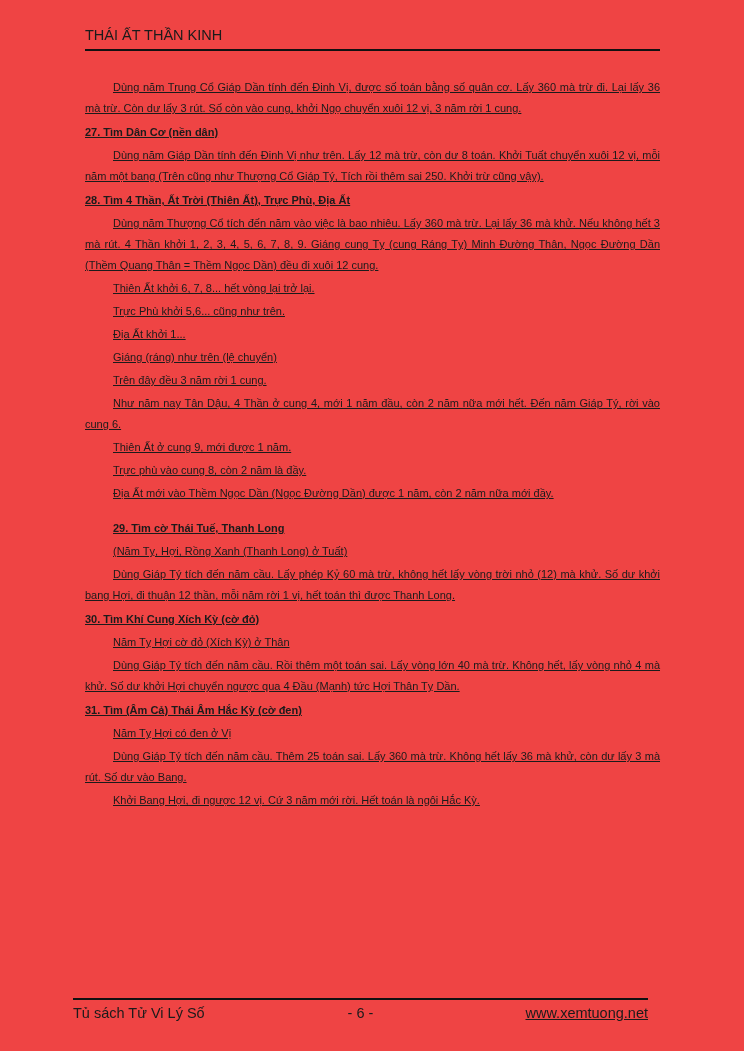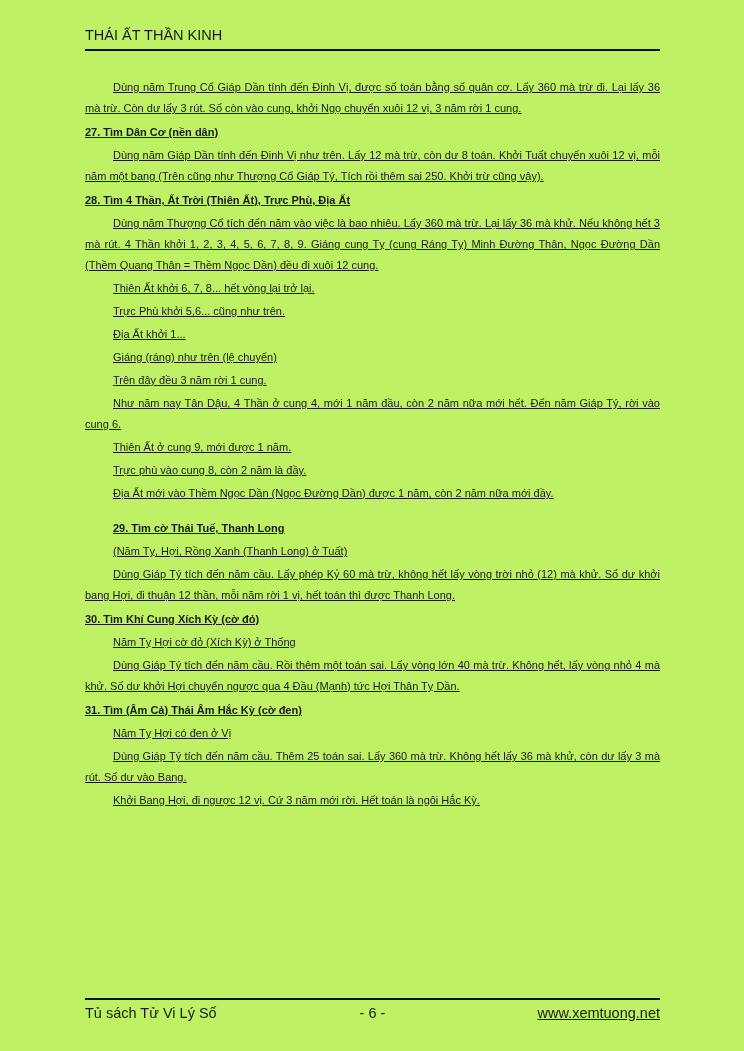--- a/index.html
+++ b/index.html
@@ -4,21 +4,21 @@
 <style>
   html, body {
     margin: 0;
     padding: 0;
     background: #ffffff;
   }
   .page {
     position: relative;
     width: 744px;
     height: 1051px;
-    background: #bef264;
+    background: #ef4444;
     color: #1b1b1b;
     font-family: "Liberation Sans", sans-serif;
     overflow: hidden;
   }
   .header {
     position: absolute;
     left: 85px;
     width: 575px;
     top: 27px;
     display: flex;
@@ -49,21 +49,21 @@
     margin: 3px 0 2px 0;
   }
   .content p.heading-indented {
     font-weight: bold;
     text-indent: 28px;
     text-align: left;
     margin: 14px 0 2px 0;
   }
   .footer {
     position: absolute;
-    left: 85px;
+    left: 73px;
     width: 575px;
     top: 998px;
     border-top: 2.5px solid #111111;
     padding-top: 5px;
     display: flex;
     align-items: baseline;
     font-size: 14.5px;
   }
   .footer .f-left  { flex: 1; text-align: left; }
   .footer .f-mid   { flex: 0 0 auto; text-align: center; }
@@ -96,21 +96,21 @@
       <p class="para">Giáng (ráng) như trên (lệ chuyển)</p>
       <p class="para">Trên đây đều 3 năm rời 1 cung.</p>
       <p class="para">Như năm nay Tân Dậu, 4 Thần ở cung 4, mới 1 năm đầu, còn 2 năm nữa mới hết. Đến năm Giáp Tý, rời vào cung 6.</p>
       <p class="para">Thiên Ất ở cung 9, mới được 1 năm.</p>
       <p class="para">Trực phù vào cung 8, còn 2 năm là đầy.</p>
       <p class="para">Địa Ất mới vào Thềm Ngọc Dần (Ngọc Đường Dần) được 1 năm, còn 2 năm nữa mới đầy.</p>
       <p class="heading-indented">29. Tìm cờ Thái Tuế, Thanh Long</p>
       <p class="para">(Năm Tỵ, Hợi, Rồng Xanh (Thanh Long) ở Tuất)</p>
       <p class="para">Dùng Giáp Tý tích đến năm cầu. Lấy phép Kỷ 60 mà trừ, không hết lấy vòng trời nhỏ (12) mà khử. Số dư khởi bang Hợi, đi thuận 12 thần, mỗi năm rời 1 vị, hết toán thì được Thanh Long.</p>
       <p class="heading">30. Tìm Khí Cung Xích Kỳ (cờ đỏ)</p>
-      <p class="para">Năm Tỵ Hợi cờ đỏ (Xích Kỳ) ở Thống</p>
+      <p class="para">Năm Tỵ Hợi cờ đỏ (Xích Kỳ) ở Thân</p>
       <p class="para">Dùng Giáp Tý tích đến năm cầu. Rồi thêm một toán sai. Lấy vòng lớn 40 mà trừ. Không hết, lấy vòng nhỏ 4 mà khử. Số dư khởi Hợi chuyển ngược qua 4 Đầu (Mạnh) tức Hợi Thân Tỵ Dần.</p>
       <p class="heading">31. Tìm (Âm Cả) Thái Âm Hắc Kỳ (cờ đen)</p>
       <p class="para">Năm Tỵ Hợi có đen ở Vị</p>
       <p class="para">Dùng Giáp Tý tích đến năm cầu. Thêm 25 toán sai. Lấy 360 mà trừ. Không hết lấy 36 mà khử, còn dư lấy 3 mà rút. Số dư vào Bang.</p>
       <p class="para">Khởi Bang Hợi, đi ngược 12 vị. Cứ 3 năm mới rời. Hết toán là ngôi Hắc Kỳ.</p>
     </div>
 
   <div class="footer">
     <span class="f-left">Tủ sách Tử Vi Lý Số</span>
     <span class="f-mid">- 6 -</span>

